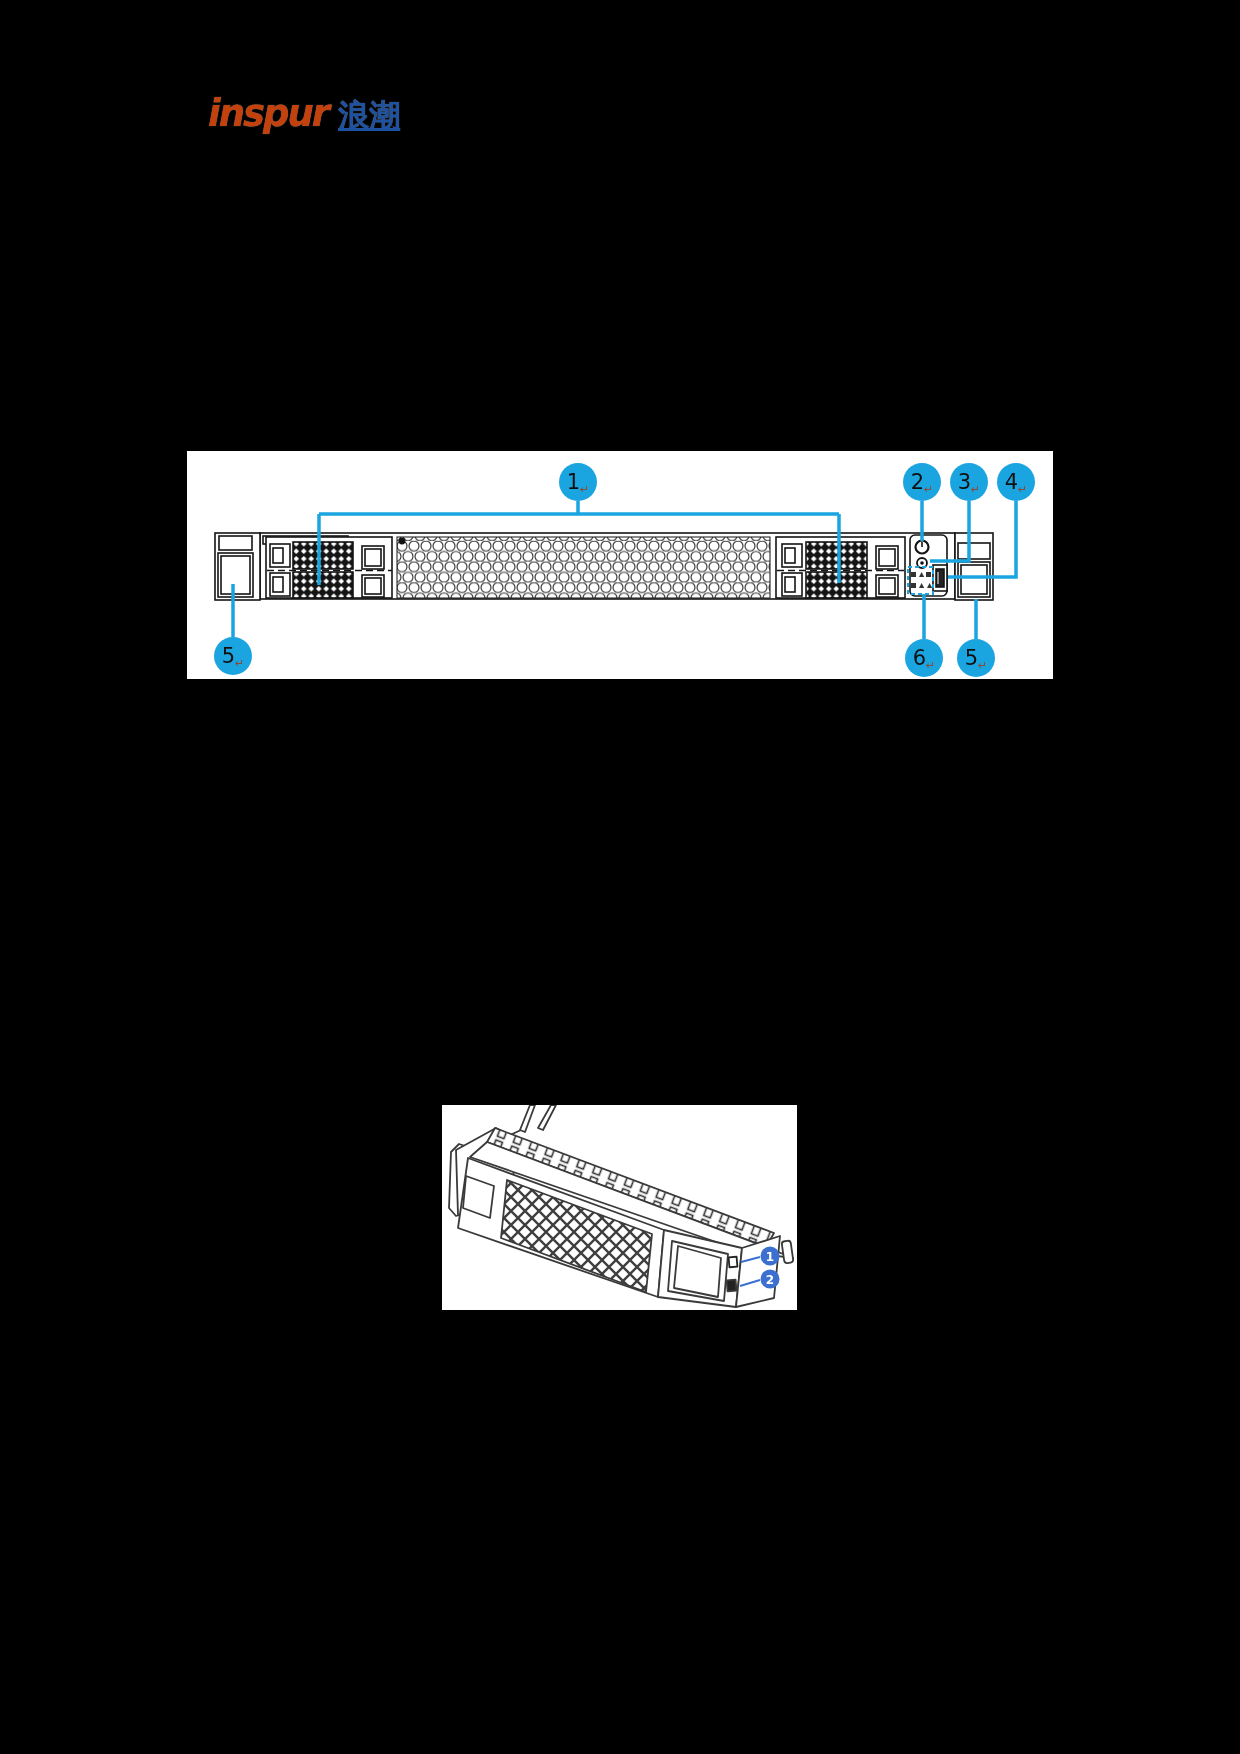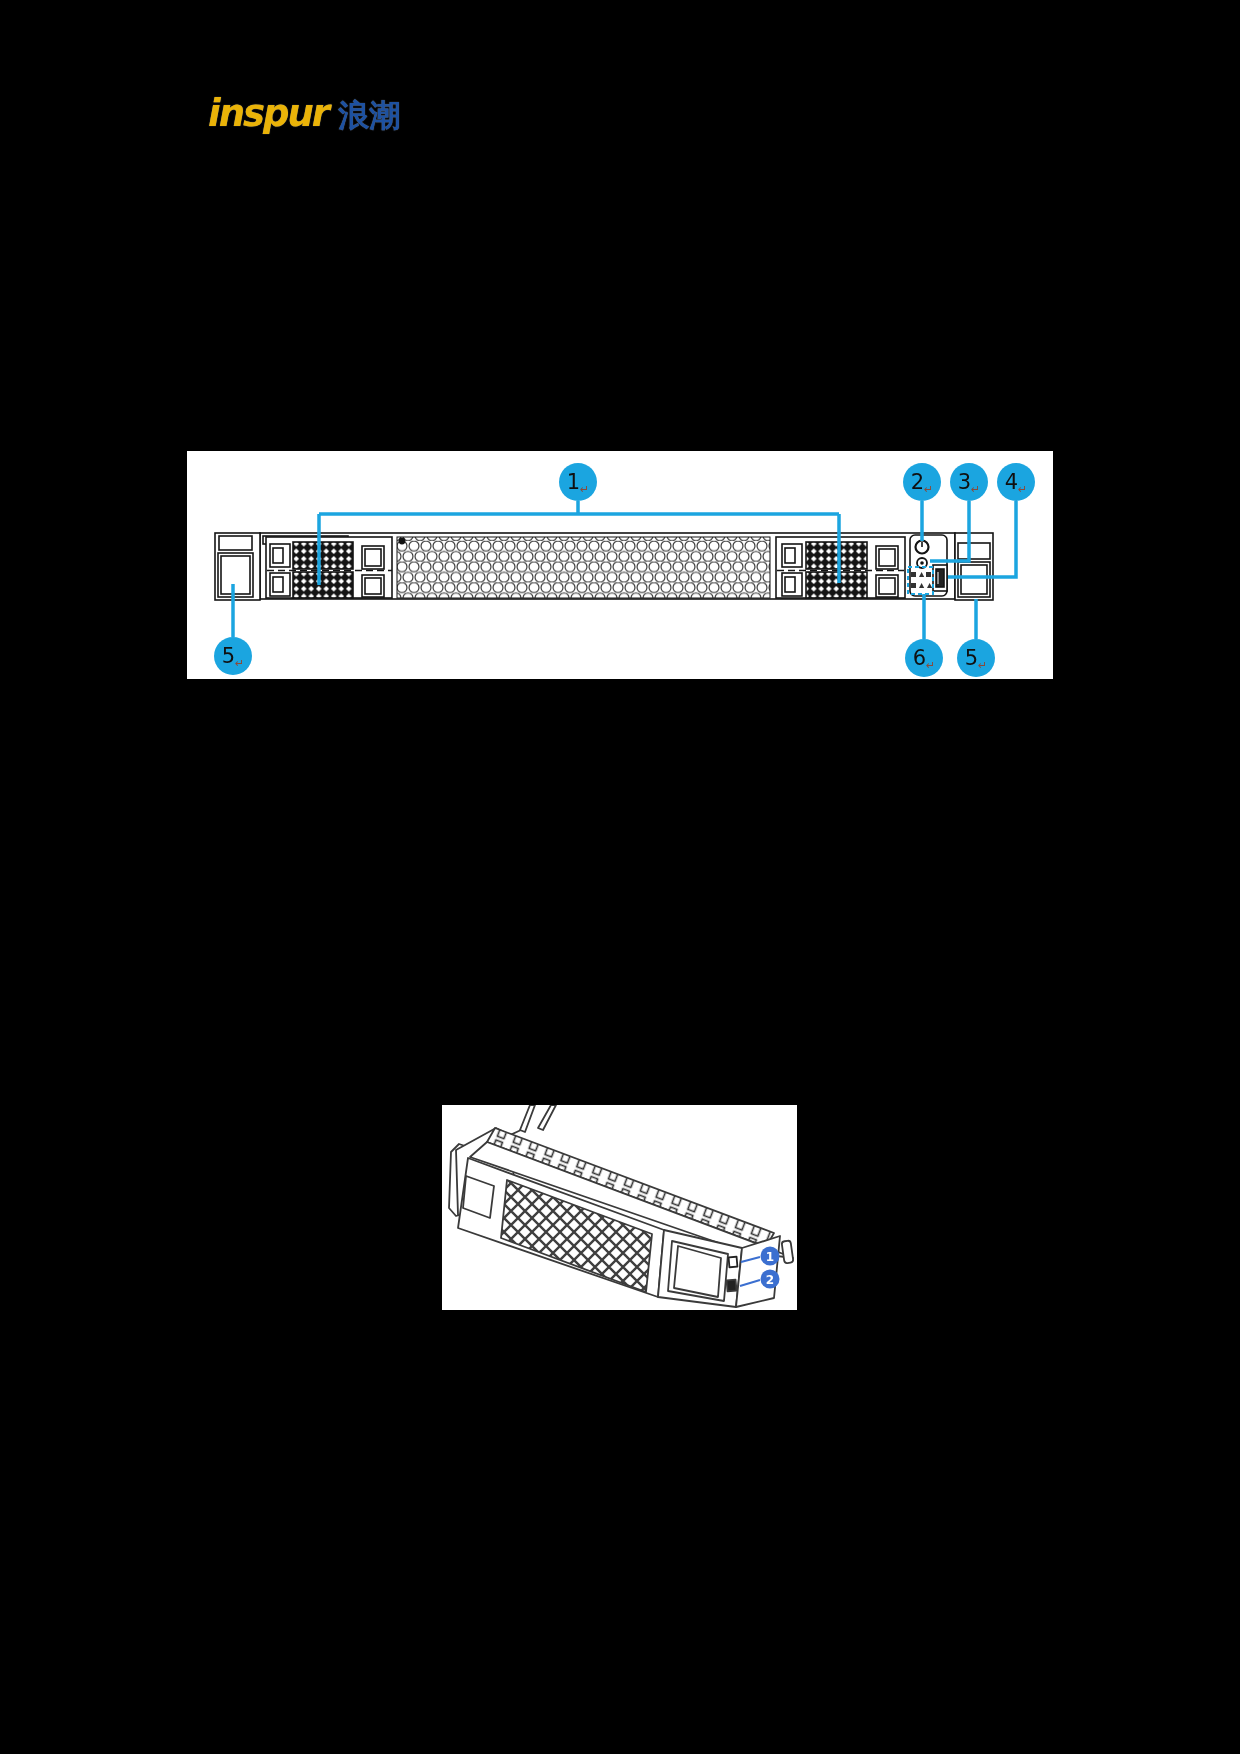--- a/index.html
+++ b/index.html
@@ -1,24 +1,24 @@
 <!DOCTYPE html>
 <html><head>
 <meta charset="utf-8">
 <style>
   html,body{margin:0;padding:0;background:#000;}
   body{width:1240px;height:1754px;position:relative;overflow:hidden;
        font-family:"DejaVu Sans","Liberation Sans",sans-serif;}
   .page{position:absolute;left:0;top:0;width:1240px;height:1754px;background:#000;}
   .logo{position:absolute;left:208px;top:92px;white-space:nowrap;
         text-shadow:0 0 1px rgba(255,255,255,.5);}
-  .logo .en{color:#eab308;font-size:37px;font-weight:bold;font-style:italic;
+  .logo .en{color:#c2410c;font-size:37px;font-weight:bold;font-style:italic;
             letter-spacing:-2px;}
   .logo .cn{color:#1d51a1;font-size:31px;font-weight:bold;margin-left:10px;
-            font-family:"DejaVu Sans","Liberation Sans",sans-serif;}
+            font-family:"DejaVu Sans","Liberation Sans",sans-serif;text-decoration:underline;}
   .panel{position:absolute;background:#fff;}
   #server-panel{left:187px;top:451px;width:866px;height:228px;}
   #tray-panel{left:442px;top:1105px;width:355px;height:205px;}
   svg{display:block;}
   .callout-num{font-size:21px;fill:#101010;font-family:"DejaVu Sans",sans-serif;}
   .ret-mark{font-size:11px;fill:#8a4a3a;font-family:"DejaVu Sans",sans-serif;}
   .dot-num{font-size:12px;font-weight:bold;fill:#ffffff;
            font-family:"DejaVu Sans",sans-serif;}
 </style>
 </head>

